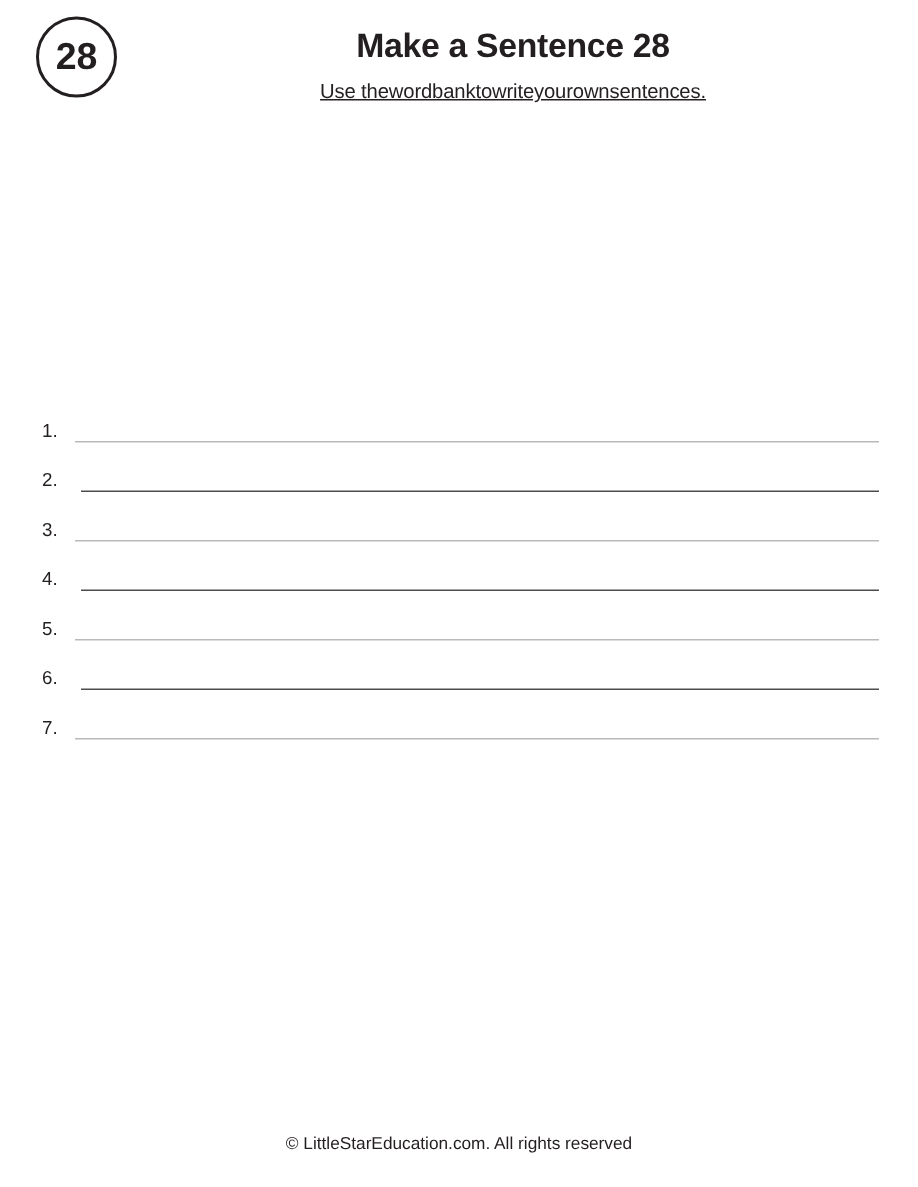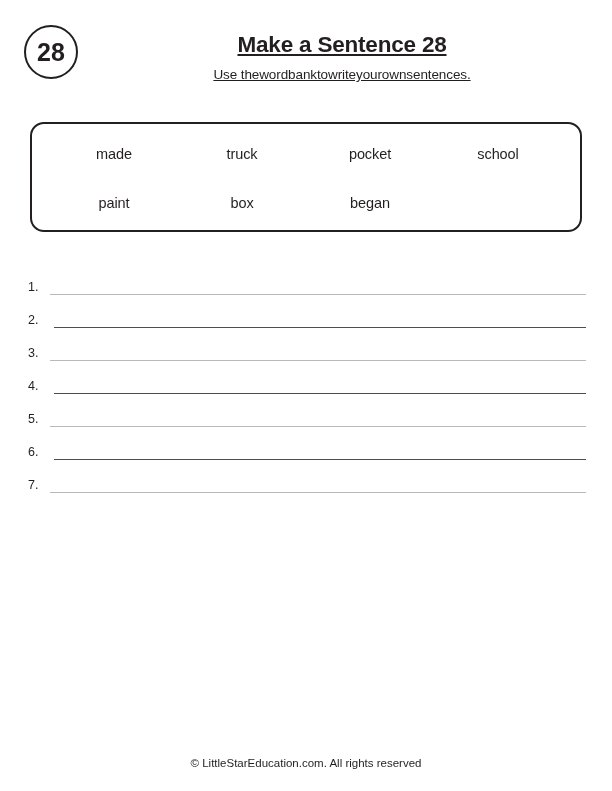--- a/index.html
+++ b/index.html
@@ -18,21 +18,21 @@
   .page {
     position: relative;
     width: 612px;
     height: 791px;
     box-sizing: border-box;
   }
 
   
   .header {
     position: absolute;
-    top: 22px;
+    top: 8px;
     left: 0;
     width: 536px;
     height: 76px;
     padding-left: 28px;
   }
   .badge {
     position: absolute;
     left: 24px;
     top: 3px;
     width: 54px;
@@ -56,21 +56,20 @@
     top: 0;
     width: 492px;
     text-align: center;
   }
   .title {
     font-size: 22.5px;
     font-weight: bold;
     letter-spacing: -0.2px;
     margin: 0;
     padding-top: 10px;
-    text-decoration: underline;
   }
   .subtitle {
     font-size: 13.5px;
     margin: 0;
     padding-top: 9px;
     letter-spacing: -0.1px;
     text-decoration: underline;
   }
 
   
@@ -152,34 +151,20 @@
   <div class="header">
     <div class="badge">
       <span>28</span>
     </div>
     <div class="title-block">
       <h1 class="title">Make a Sentence 28</h1>
       <p class="subtitle">Use thewordbanktowriteyourownsentences.</p>
     </div>
   </div>
 
-  <div class="wordbank">
-    <div class="wordbank-row r1">
-      <div class="word">made</div>
-      <div class="word">truck</div>
-      <div class="word">pocket</div>
-      <div class="word">school</div>
-    </div>
-    <div class="wordbank-row r2">
-      <div class="word">paint</div>
-      <div class="word">box</div>
-      <div class="word">began</div>
-      <div class="word"></div>
-    </div>
-  </div>
 
   <div class="lines">
     <div class="line-row">
       <span class="line-num">1.</span>
       <span class="line-rule"></span>
     </div>
     <div class="line-row dark">
       <span class="line-num">2.</span>
       <span class="line-rule"></span>
     </div>

